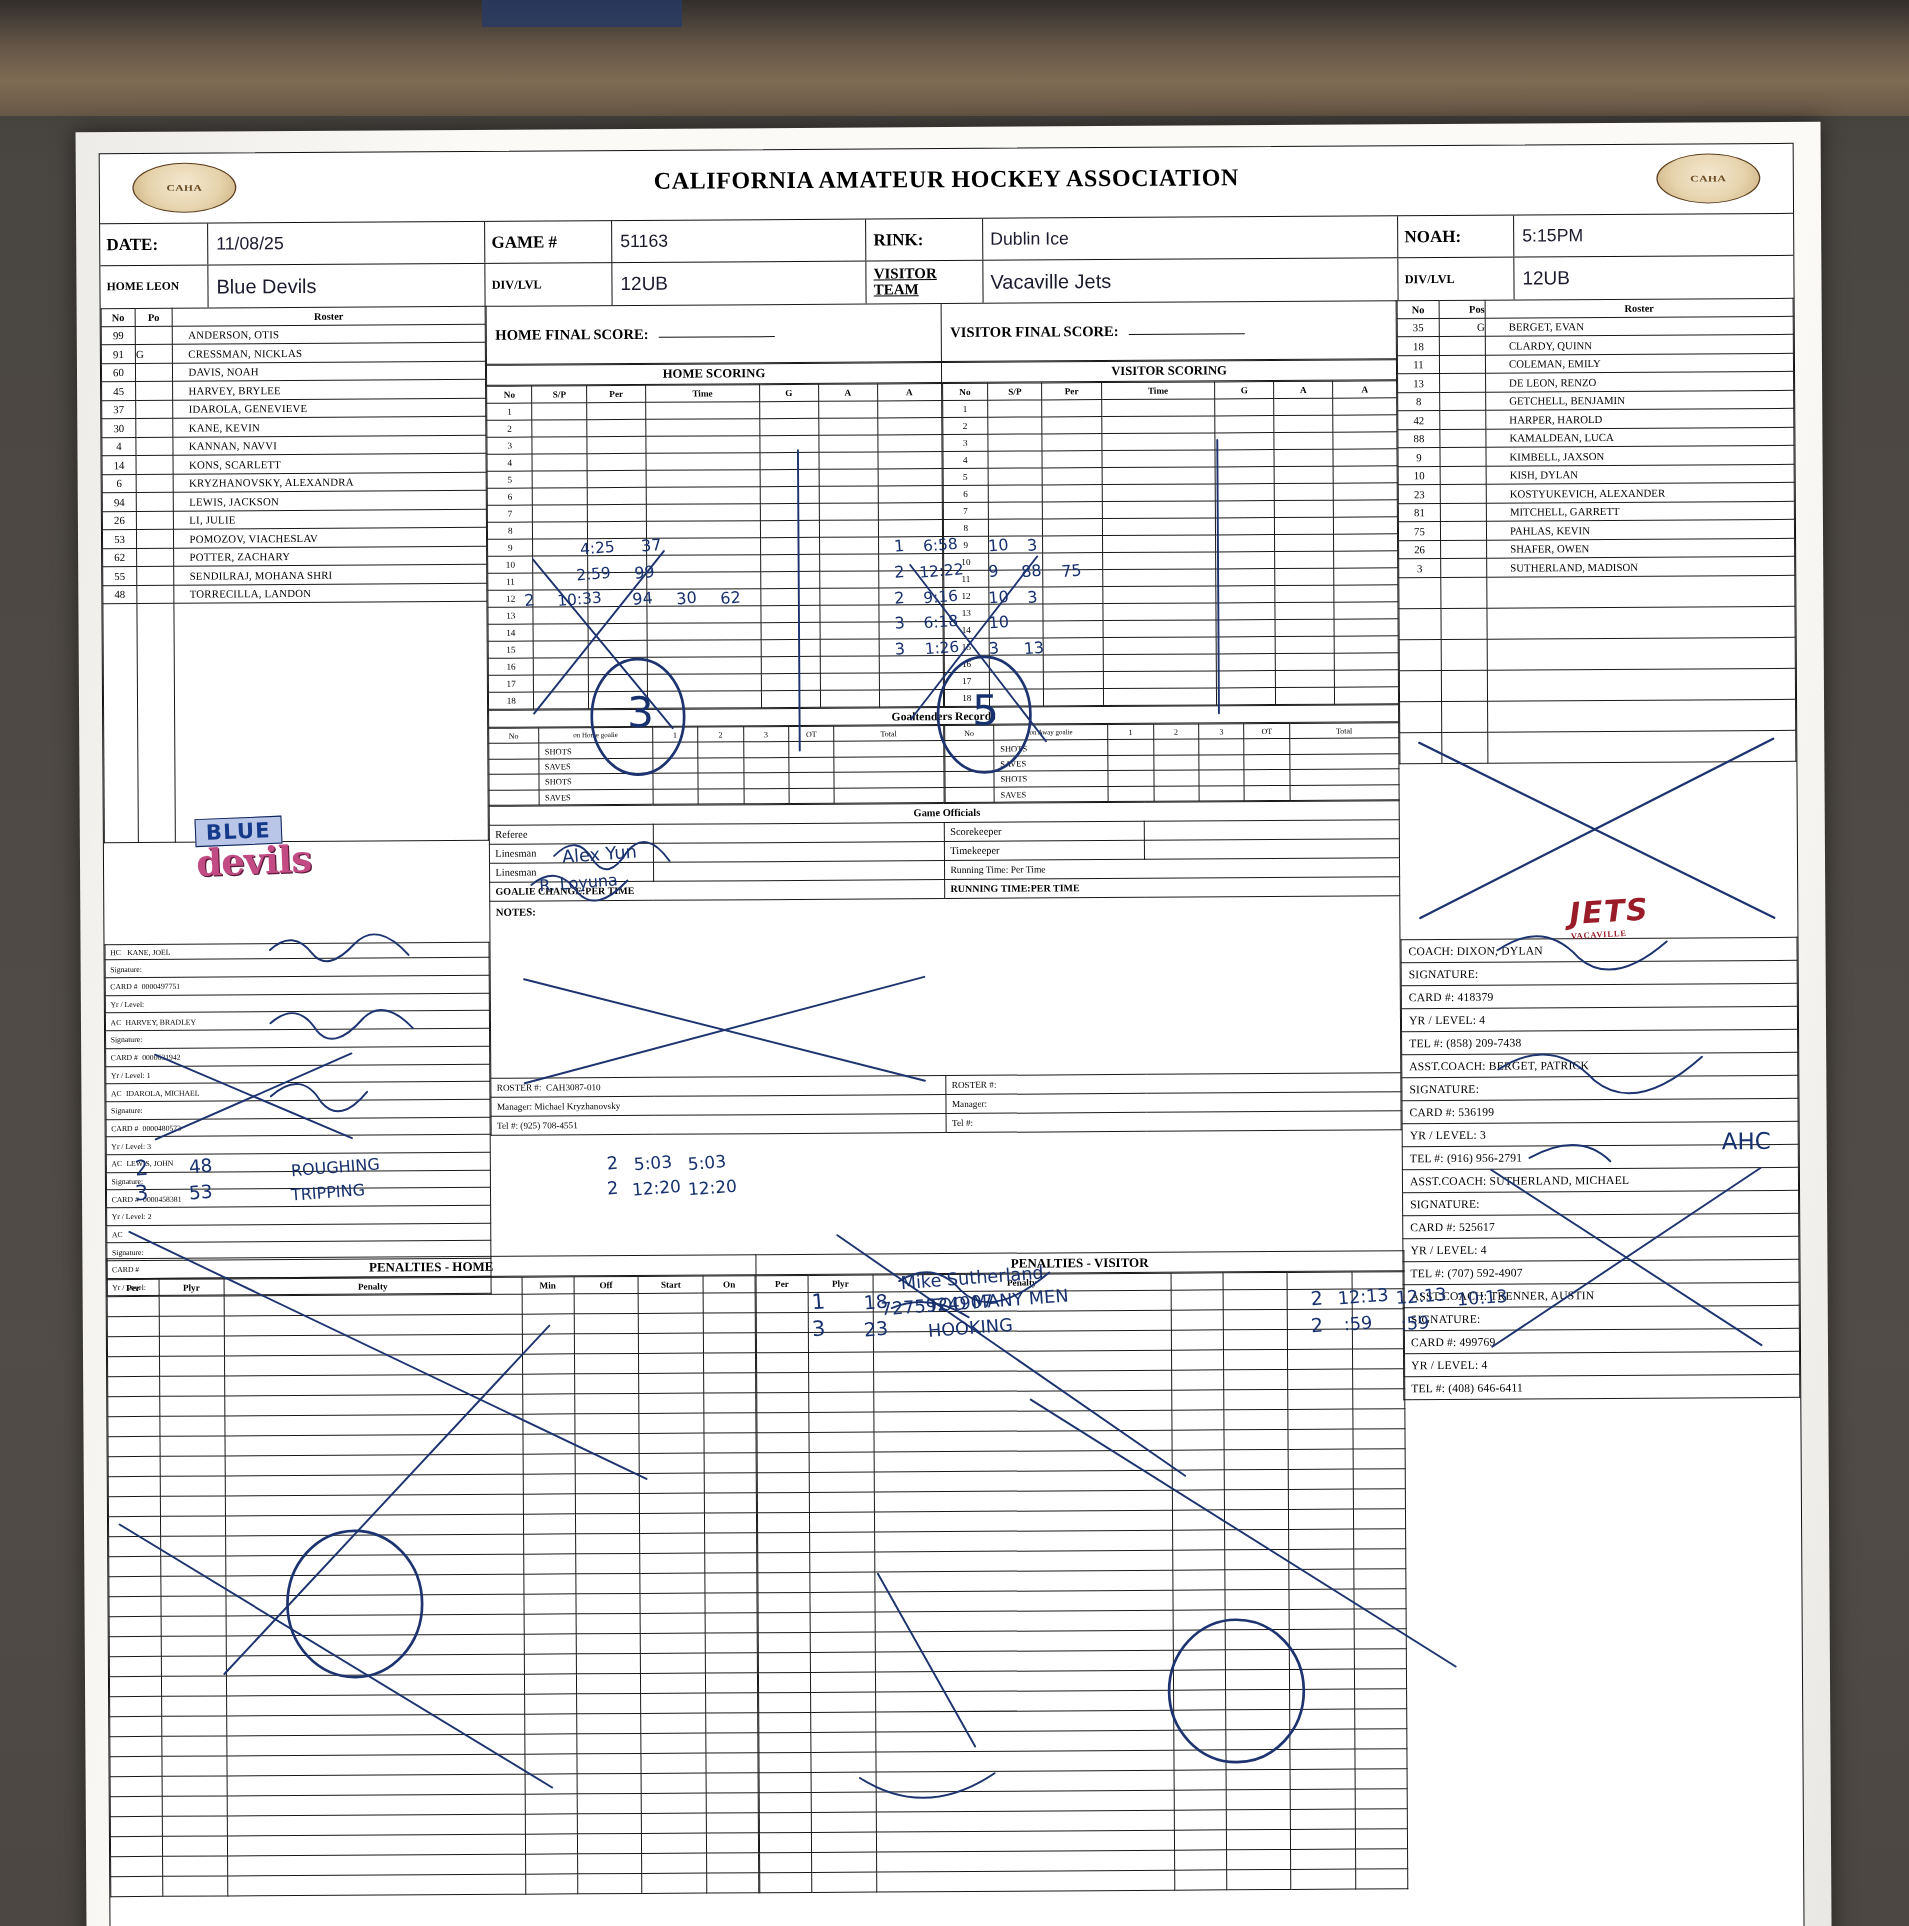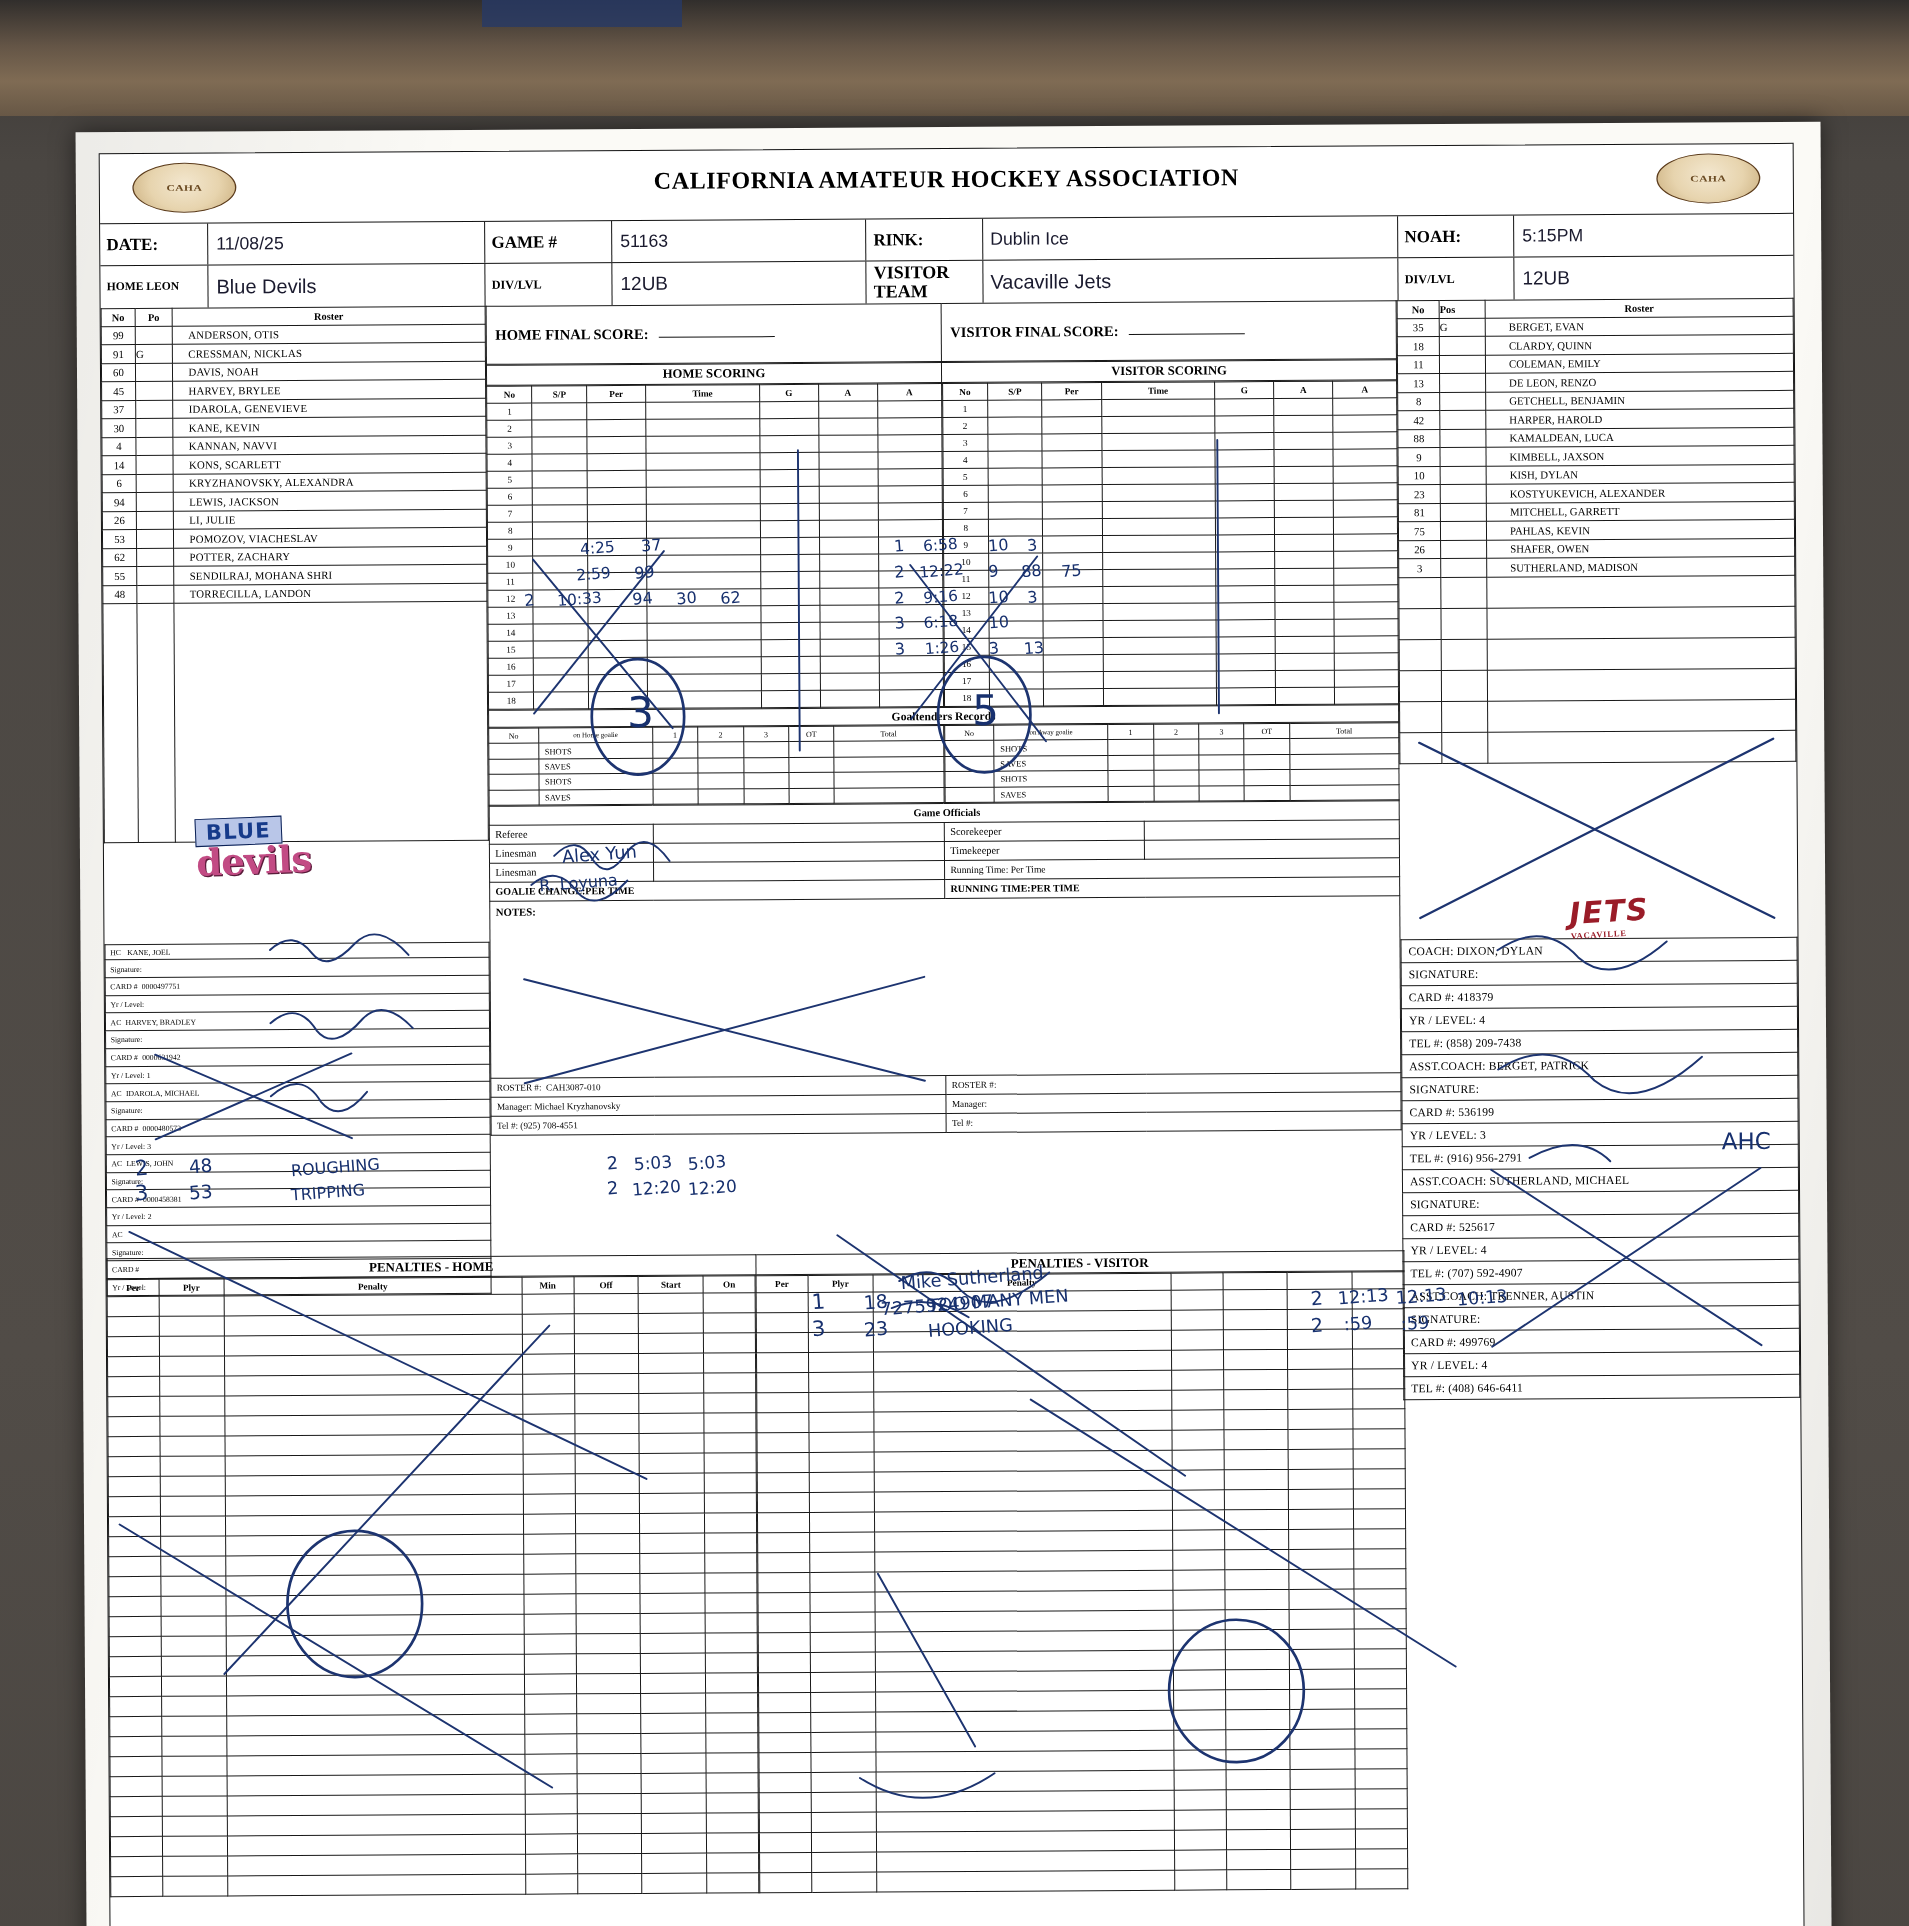--- a/index.html
+++ b/index.html
@@ -86,21 +86,21 @@
   .c-no { width:34px; text-align:center; font-size:10.4px;}
   .c-po { width:37px; }
   .c-name { padding-left:15.4px; letter-spacing:0.2px;}
 
   
   .rosterR { position:absolute; right:0; top:0; width:397px; }
   .rosterR table { width:100%; }
   .rosterR th { font-size:10.4px; font-weight:bold; height:17.7px;}
   .rosterR td { height:18.5px; font-size:10.8px;}
   .r-no { width:42px; text-align:center;}
-  .r-pos { width:46px; text-align:left;}
+  .r-pos { width:46px; text-align:right;}
   .r-name { padding-left:23px; }
 
   
   .center { position:absolute; left:385px; right:397px; top:0; }
 
   .scorehdr { width:100%; height:58px; }
   .scorehdr td { font-size:14.6px; font-weight:bold; padding-left:8.5px; line-height:1.25;}
   .scoreline { display:inline-block; width:116px; border-bottom:1.2px solid #111; height:2.3px; margin-left:10px; vertical-align:1.5px;}
 
   .scoretitle td { text-align:center; font-size:12.7px; font-weight:bold; height:20px;}
@@ -218,21 +218,21 @@
     <div class="cellbox" style="left:108px; width:277px;">
       <span class="v" style="font-size:20px;">Blue Devils</span>
     </div>
     <div class="cellbox" style="left:385px; width:127px;">
       <span class="k" style="font-size:12.3px;">DIV/LVL</span>
     </div>
     <div class="cellbox" style="left:512px; width:254px;">
       <span class="v" style="font-size:19px;">12UB</span>
     </div>
     <div class="cellbox" style="left:767px; width:116px;">
-      <span class="k" style="font-size:18px; line-height:1.05;">VISITOR TEAM</span>
+      <span class="k" style="font-size:15px; line-height:1.05;text-decoration:underline;">VISITOR TEAM</span>
     </div>
     <div class="cellbox" style="left:882px; width:416px;">
       <span class="v" style="font-size:20px;">Vacaville Jets</span>
     </div>
     <div class="cellbox" style="left:1298px; width:116px;">
       <span class="k" style="font-size:12.3px;">DIV/LVL</span>
     </div>
     <div class="cellbox" style="left:1414px; width:281px; border-right:none;">
       <span class="v" style="font-size:19px;">12UB</span>
     </div>

